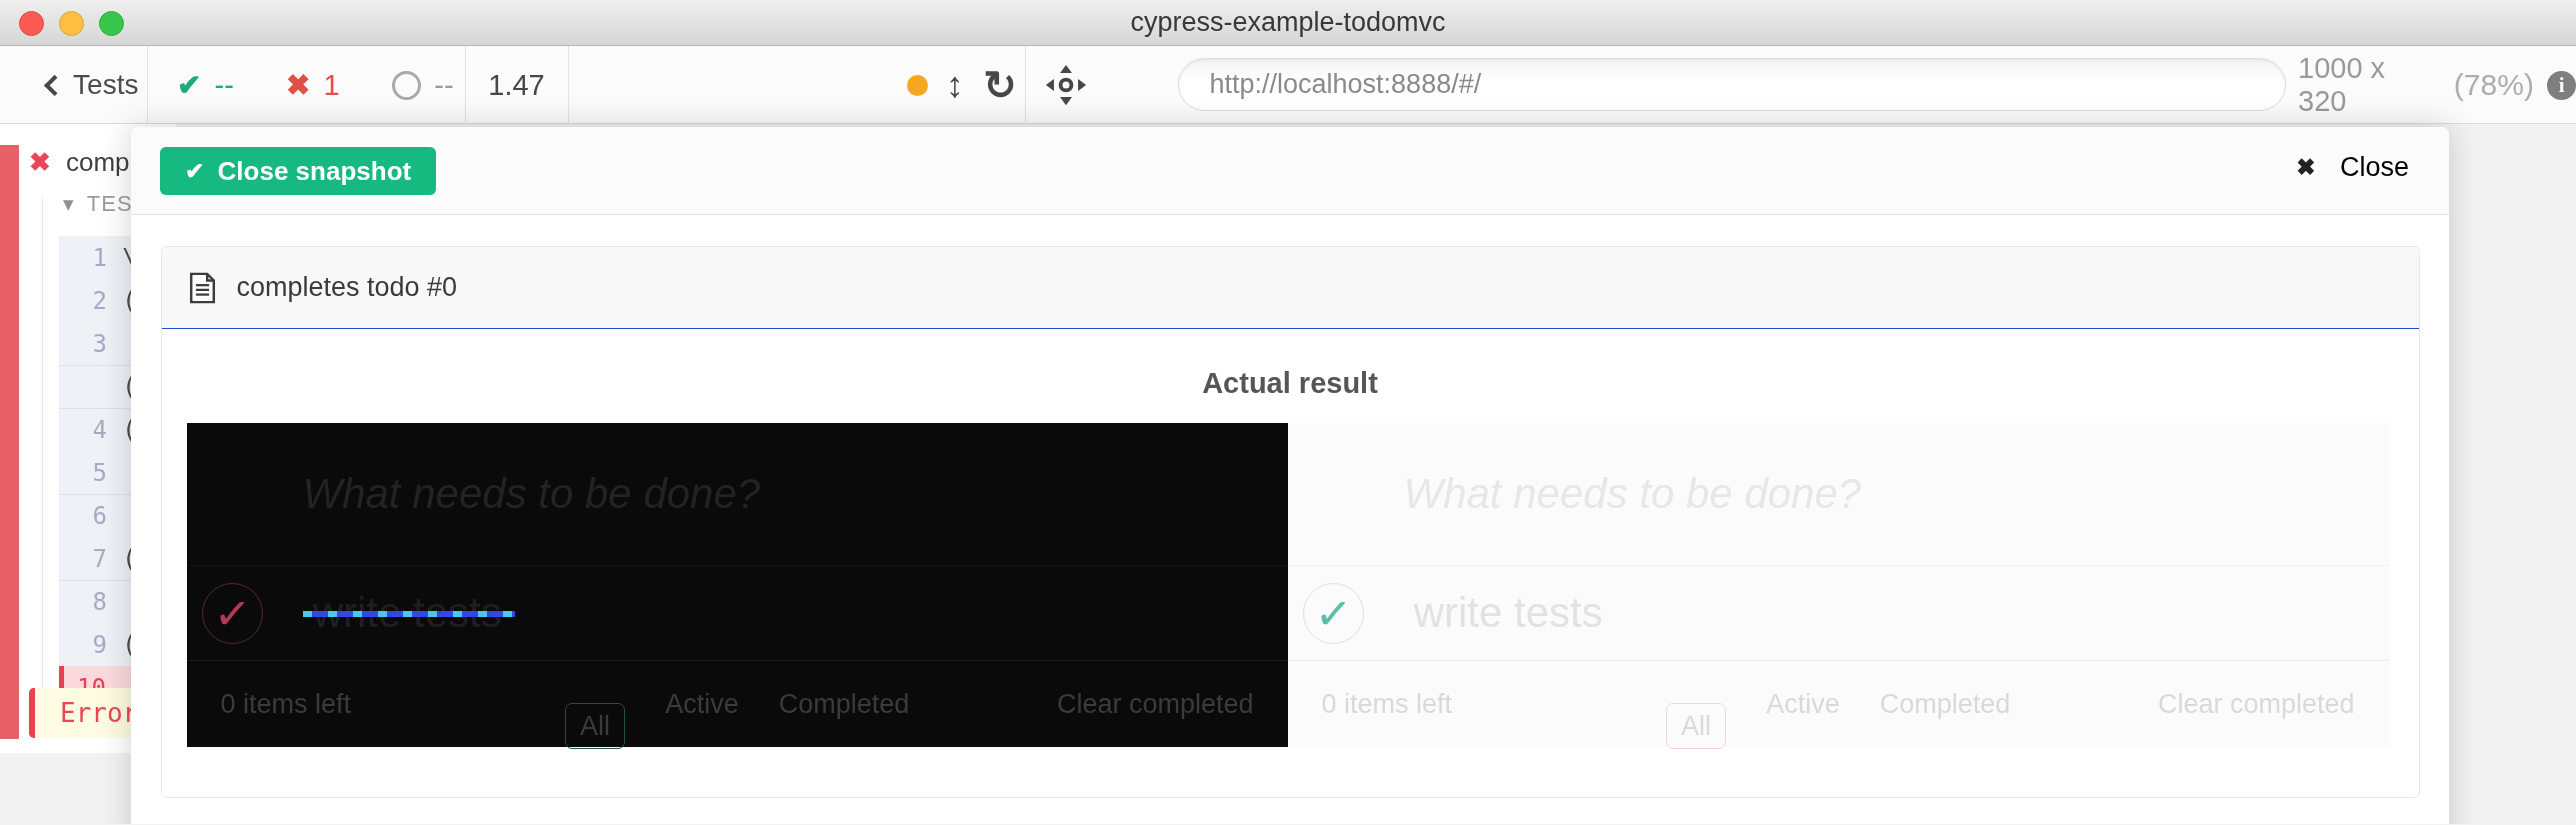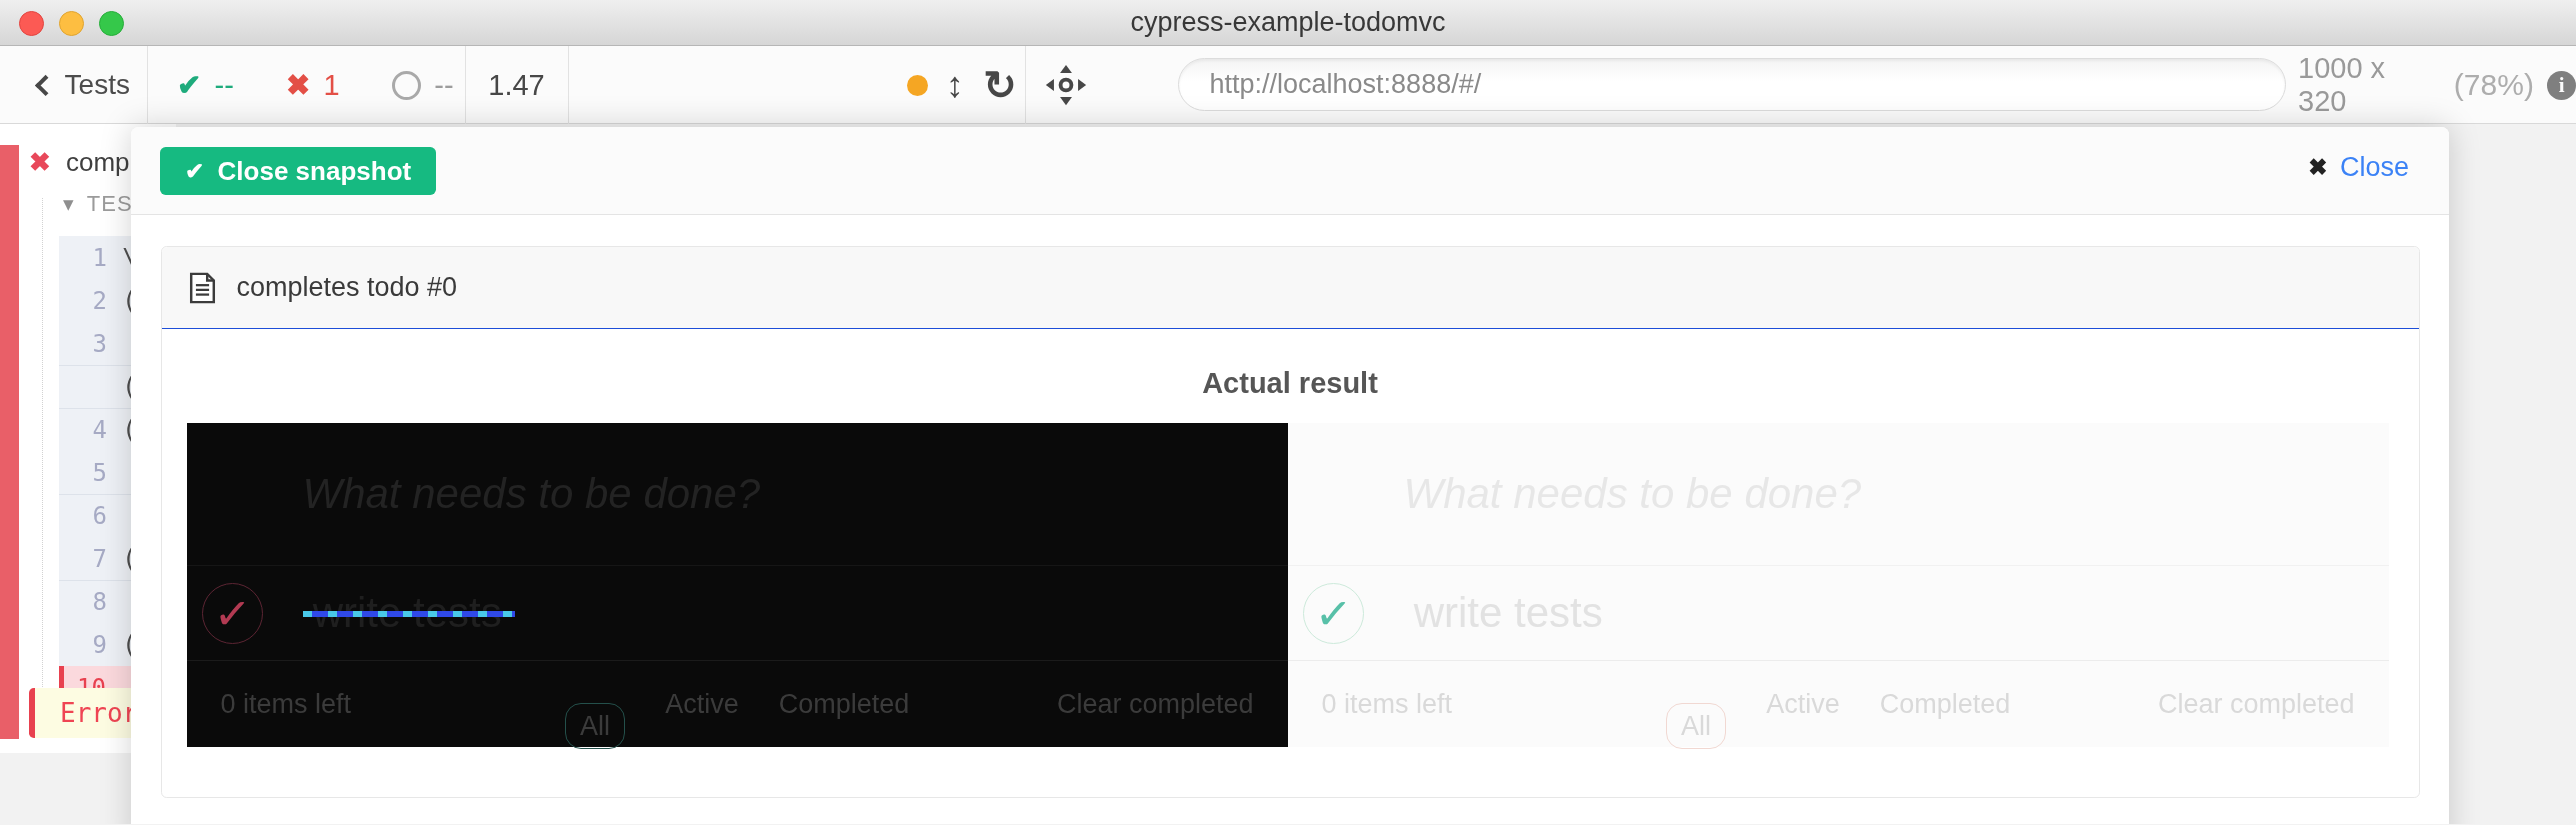--- a/index.html
+++ b/index.html
@@ -15,21 +15,21 @@
   .traffic { position:absolute; top:10.5px; width:25px; height:25px; border-radius:50%; }
   .t-red   { left:19px;  background:#fc5a54; border:1px solid #e2443f; }
   .t-yellow{ left:59px;  background:#fdbe41; border:1px solid #e0a42f; }
   .t-green { left:99px; background:#35c84a; border:1px solid #27ad3a; }
 
   
   .toolbar { position:absolute; left:0; top:46px; width:2576px; height:78px;
     background:#fbfbfb; border-bottom:1px solid #d9d9d9; }
   .toolbar .vdiv { position:absolute; top:0; width:1px; height:78px; background:#e2e2e2; }
   .tb-item { position:absolute; top:0; height:78px; display:flex; align-items:center; }
-  .back-btn { left:0; width:147px; justify-content:flex-start; gap:11.4px; cursor:pointer;padding-left:38px; }
+  .back-btn { left:0; width:147px; justify-content:center; gap:11.4px; cursor:pointer;padding-left:38px; }
   .chevron-left { width:15.2px; height:15.2px; border-left:4.8px solid #474747; border-bottom:4.8px solid #474747;
     transform:rotate(45deg); margin-top:1px; }
   .back-label { font-size:28px; color:#4c4c4c; }
   .stat-glyph { font-size:29px; font-weight:bold; }
   .stat-num { font-size:29px; margin-left:13.3px; }
   .pass { color:#1eab7c; } .fail { color:#e34f46; } .pend { color:#9c9c9c; }
   .pending-circle { width:29px; height:29px; border:3.8px solid #a9a9a9; border-radius:50%; display:inline-block; }
   .duration { left:465px; width:103px; justify-content:center; font-size:29px; color:#474747; }
   .yellow-dot { position:absolute; left:907px; top:29px; width:21px; height:21px; border-radius:50%; background:#f5a623; }
   .updown { left:936px; width:38px; justify-content:center; font-size:36px; color:#474747; font-weight:bold; }
@@ -75,21 +75,21 @@
   .panel-header { position:relative; height:88px; background:#fbfbfb; border-bottom:1px solid #e4e4e4;
     border-radius:7.6px 7.6px 0 0; }
   .update-btn { position:absolute; left:29px; top:20px; height:48px; padding:0 25px;
     background:#16ba81; color:#ffffff; border:none; border-radius:5.7px;
     display:flex; align-items:center; gap:13.3px; cursor:pointer; }
   .update-check { font-size:23px; font-weight:bold; }
   .update-label { font-size:26px; font-weight:bold; font-family:"Liberation Sans", sans-serif; }
   .close-btn { position:absolute; right:40px; top:25px; display:flex; align-items:center; gap:12.4px;
     background:none; border:none; cursor:pointer; }
   .close-x { font-size:23px; color:#222222; font-weight:bold; }
-  .close-label { font-size:27px; color:#3b82f6; font-family:"Liberation Sans", sans-serif; }
+  .close-label { font-size:27px; color:#000000; font-family:"Liberation Sans", sans-serif;margin-left:12px; }
 
   .panel-body { padding:31px 29.5px 0 29.5px; }
   .card { border:1px solid #e7e7e7; border-radius:5.7px; background:#ffffff; }
   .card-header { height:82px; background:#f8f8f8; border-bottom:1px solid #1d4ed8;
     border-radius:5.7px 5.7px 0 0; display:flex; align-items:center; padding-left:27px; gap:21px; }
   .doc-icon { width:27px; height:32px; flex-shrink:0; }
   .test-title { font-size:27px; color:#3a3a3a; }
 
   .results-headings { display:flex; margin-top:38px; }
   .results-headings div { flex:1; text-align:center; font-size:29px; font-weight:bold; color:#565656; }
@@ -104,21 +104,21 @@
     display:flex; align-items:center; justify-content:center; flex-shrink:0; }
   .todo-check-glyph { font-size:44px; transform:rotate(4deg); }
   .todo-label { font-size:42px; margin-left:50px; position:relative; white-space:nowrap; }
   .strike { position:absolute; left:-9.5px; right:-13.3px; top:50%; height:5.7px; margin-top:-1.9px;
     background:repeating-linear-gradient(90deg,#49c8e8 0 8.6px,#2f49e8 8.6px 25px); }
   .todo-footer { height:86px; position:relative; display:flex; align-items:center; justify-content:center; gap:40px; }
   .footer-txt { font-size:27px; white-space:nowrap; }
   .items-left { position:absolute; left:34px; }
   .clear-completed { position:absolute; right:34px; cursor:pointer; }
   .filter { cursor:pointer; }
-  .filter-all { padding:6.7px 14.3px; border-radius:16px;margin-top:44px; }
+  .filter-all { padding:6.7px 14.3px; border-radius:7px;margin-top:44px; }
 
   .snap-dark { background:#0a0a0a; }
   .snap-dark .todo-placeholder { color:#232323; }
   .snap-dark .todo-input-row { border-bottom:1px solid #161616; }
   .snap-dark .todo-item-row { border-bottom:1px solid #1b1b1b; }
   .snap-dark .todo-check-circle { border:1.9px solid #5c2533; }
   .snap-dark .todo-check-glyph { color:#b23a52; }
   .snap-dark .todo-label { color:#1f1f1f; }
   .snap-dark .footer-txt { color:#3b3b3b; }
   .snap-dark .filter-all { border:1px solid #24504b; }

